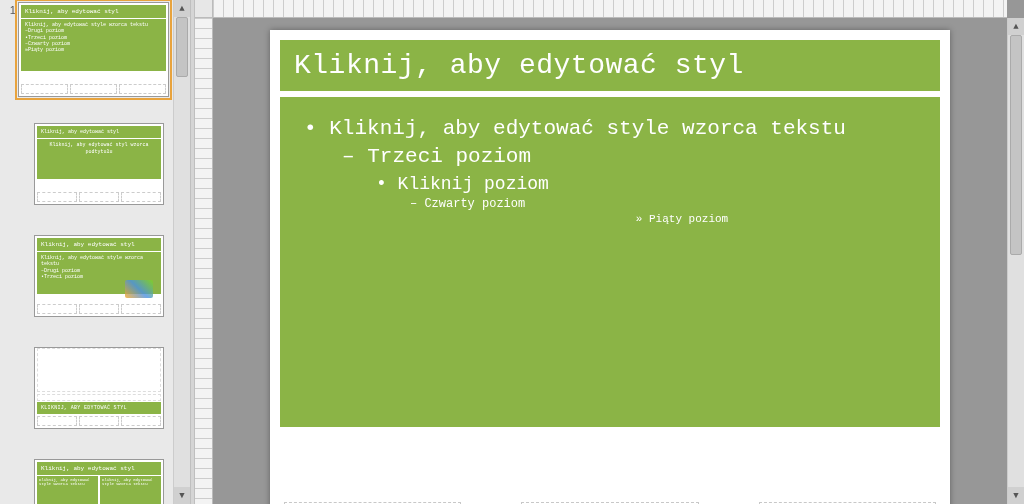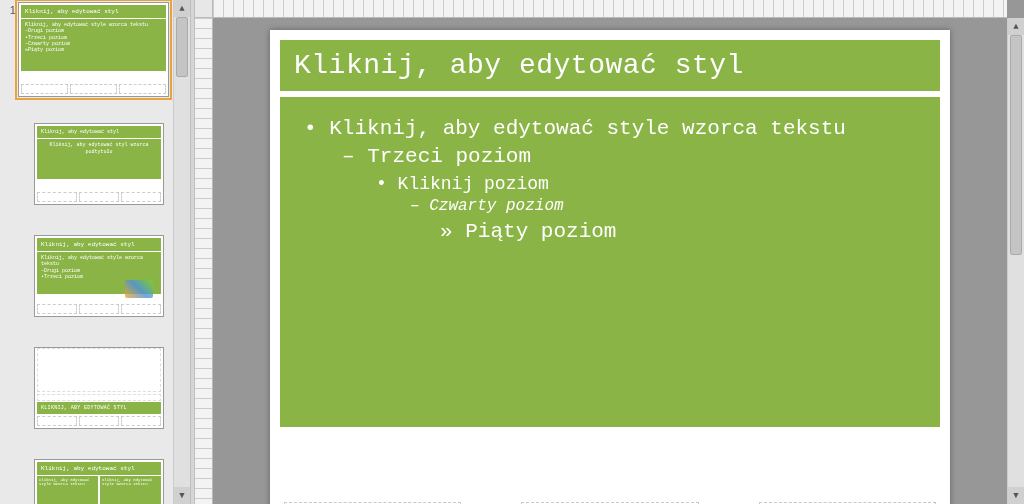--- a/index.html
+++ b/index.html
@@ -57,23 +57,23 @@
   .slide { position:absolute; left:50%; top:12px; transform:translateX(-50%); width:680px; height:510px; background:#fff; box-shadow:0 0 6px rgba(0,0,0,.35); }
 
   .slide-title{ margin:10px 10px 6px; background:#8bb446; color:#fff; padding:10px 14px; font-size:28px; font-weight:normal; letter-spacing:0.5px; }
   .slide-body{ margin:0 10px 10px; background:#8bb446; color:#fff; padding:18px 16px 18px 24px; height:330px; font-size:21px; line-height:1.35; }
   .slide-body ul{ list-style:none; padding:0;}
   .lvl1::before{content:"• "; }
   .lvl2{ margin-left:38px; font-size:21px; }
   .lvl2::before{content:"– "; }
   .lvl3{ margin-left:72px; font-size:18px; }
   .lvl3::before{content:"• "; }
-  .lvl4{ margin-left:106px; font-size:16px;font-style:italic; }
+  .lvl4{ margin-left:106px; font-size:12px; }
   .lvl4::before{content:"– "; }
-  .lvl5{ margin-left:136px; font-size:21px; }
+  .lvl5{ margin-left:136px; font-size:11px;text-align:center; }
   .lvl5::before{content:"» "; }
 
   .slide-footer{ position:absolute; left:14px; right:14px; bottom:10px; height:28px; display:flex; gap:60px; }
   .ph { flex:1; border:1px dashed #c8c8c8; display:flex; align-items:center; font-size:12px; color:#888; padding:0 6px; font-family:Arial,sans-serif; }
   .ph.center{ justify-content:center; }
   .ph.right{ justify-content:flex-end; }
 </style>
 </head>
 <body>
 

